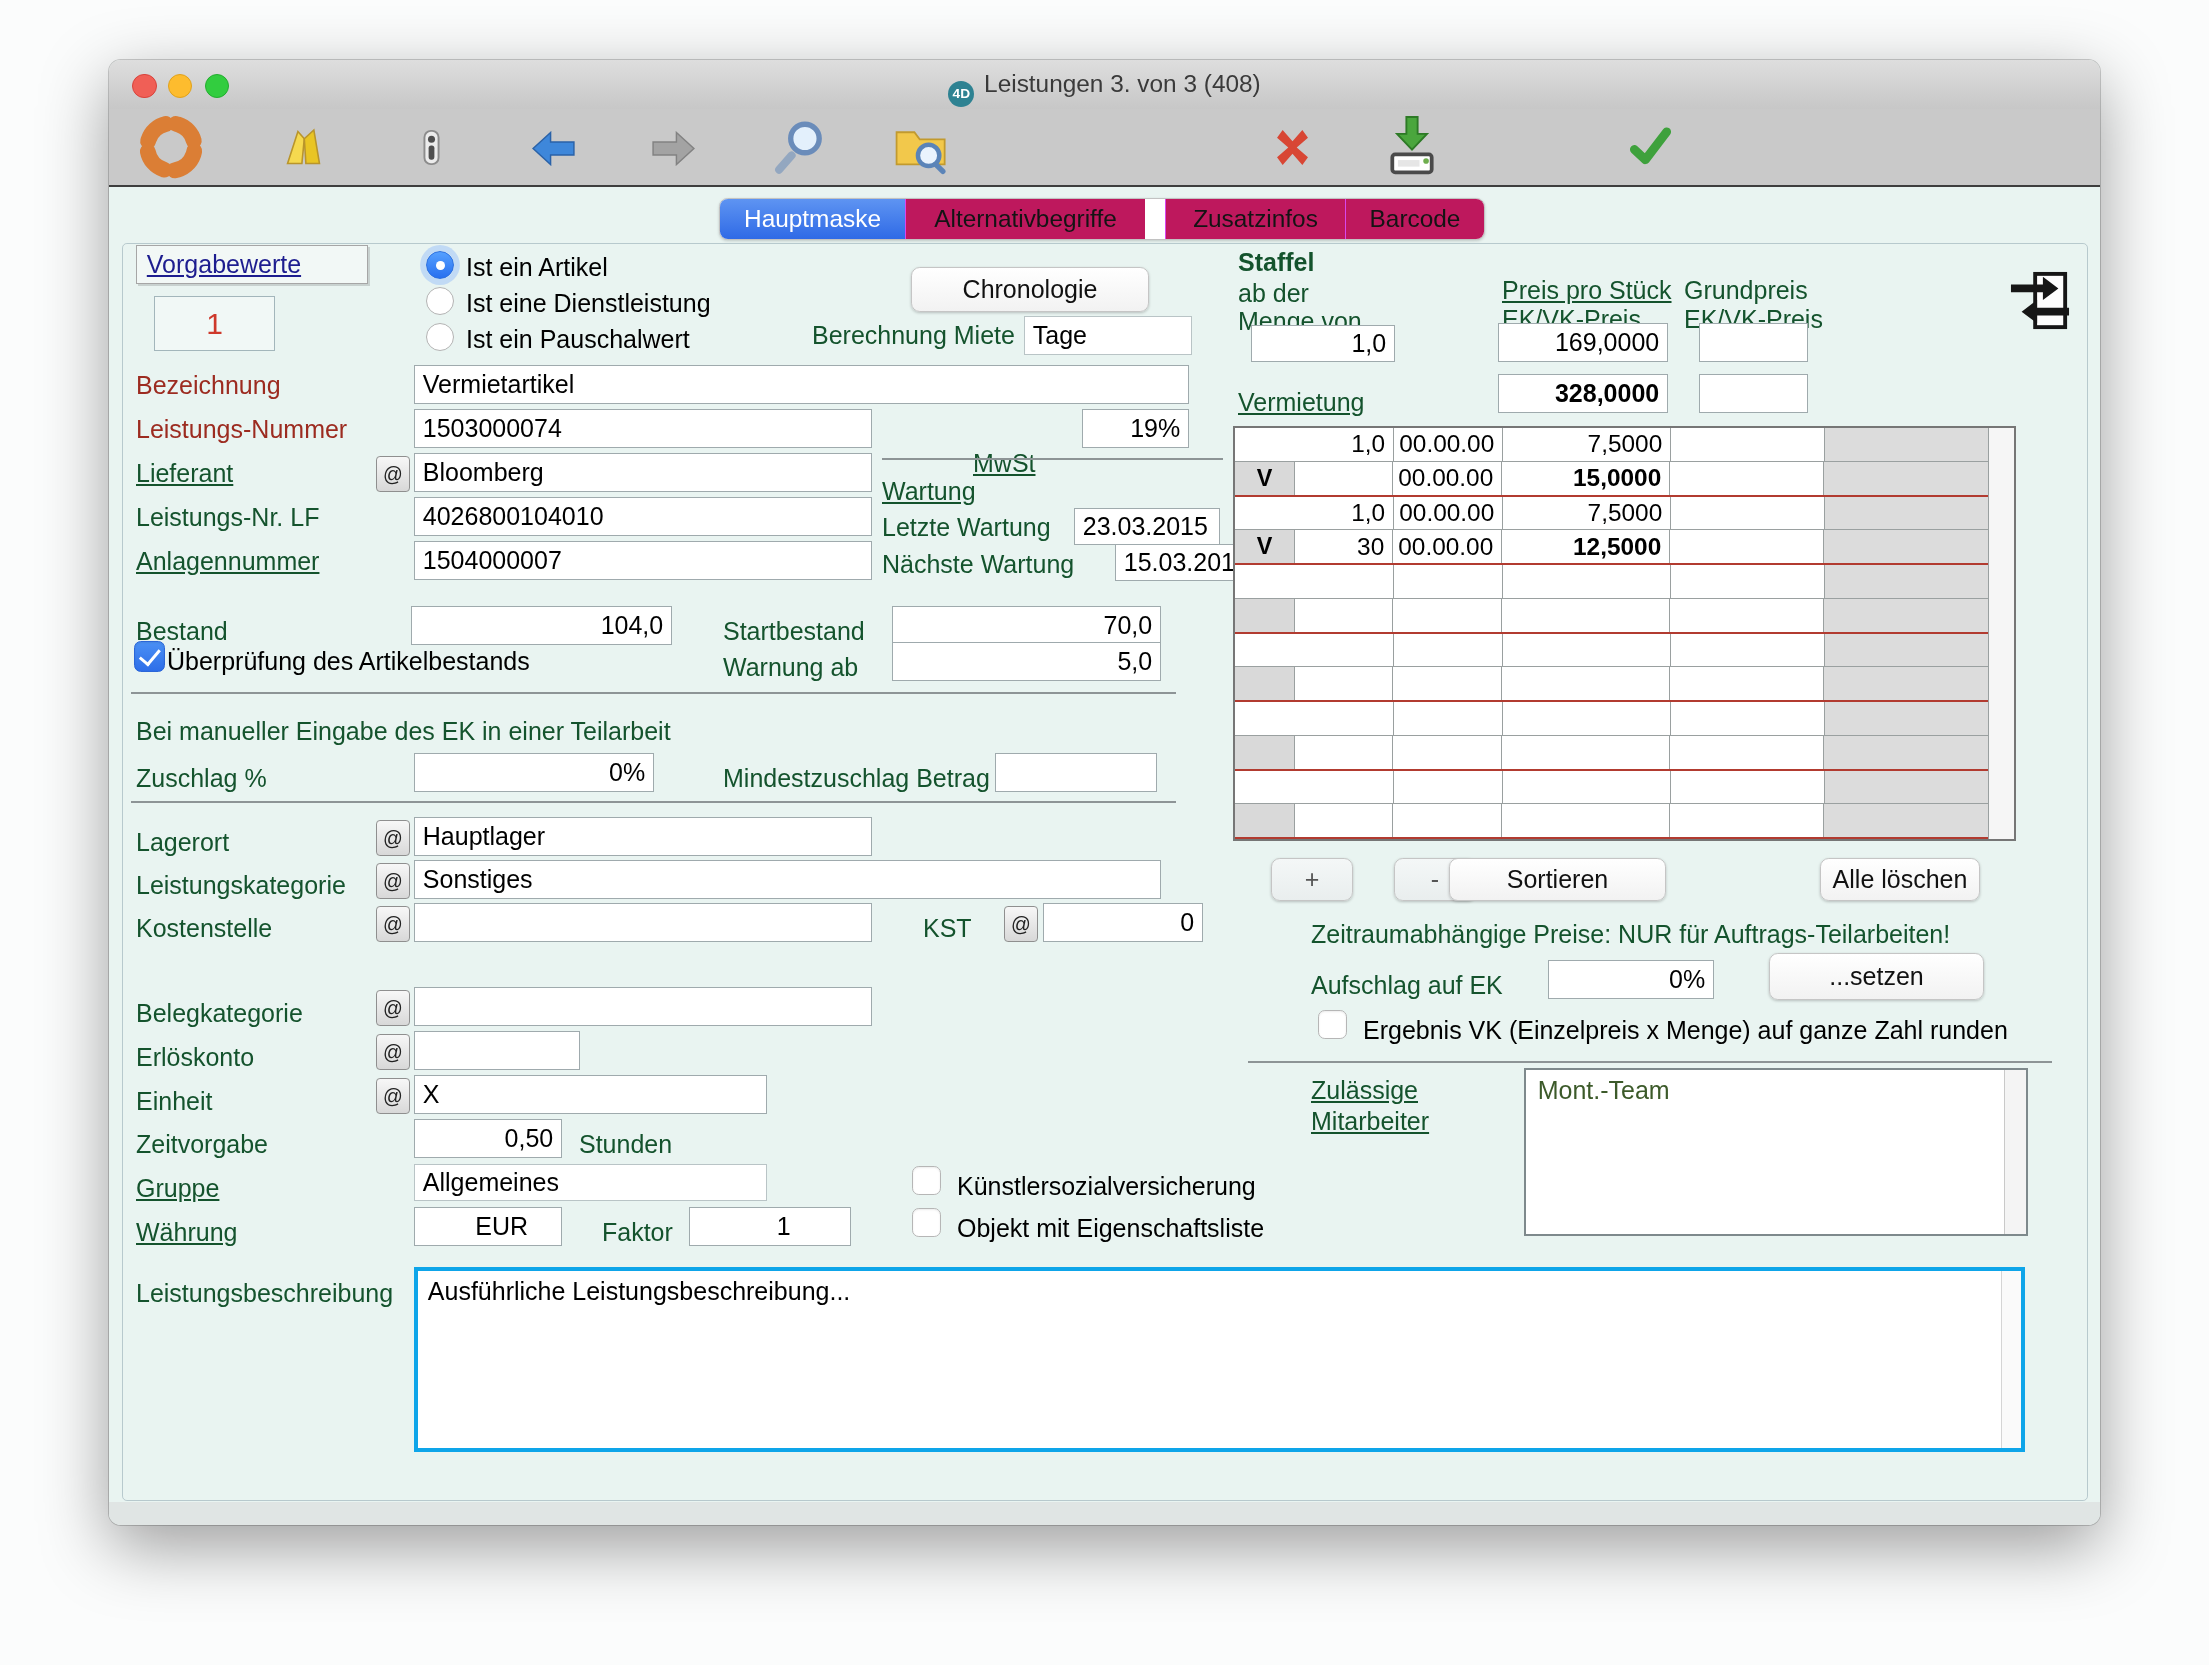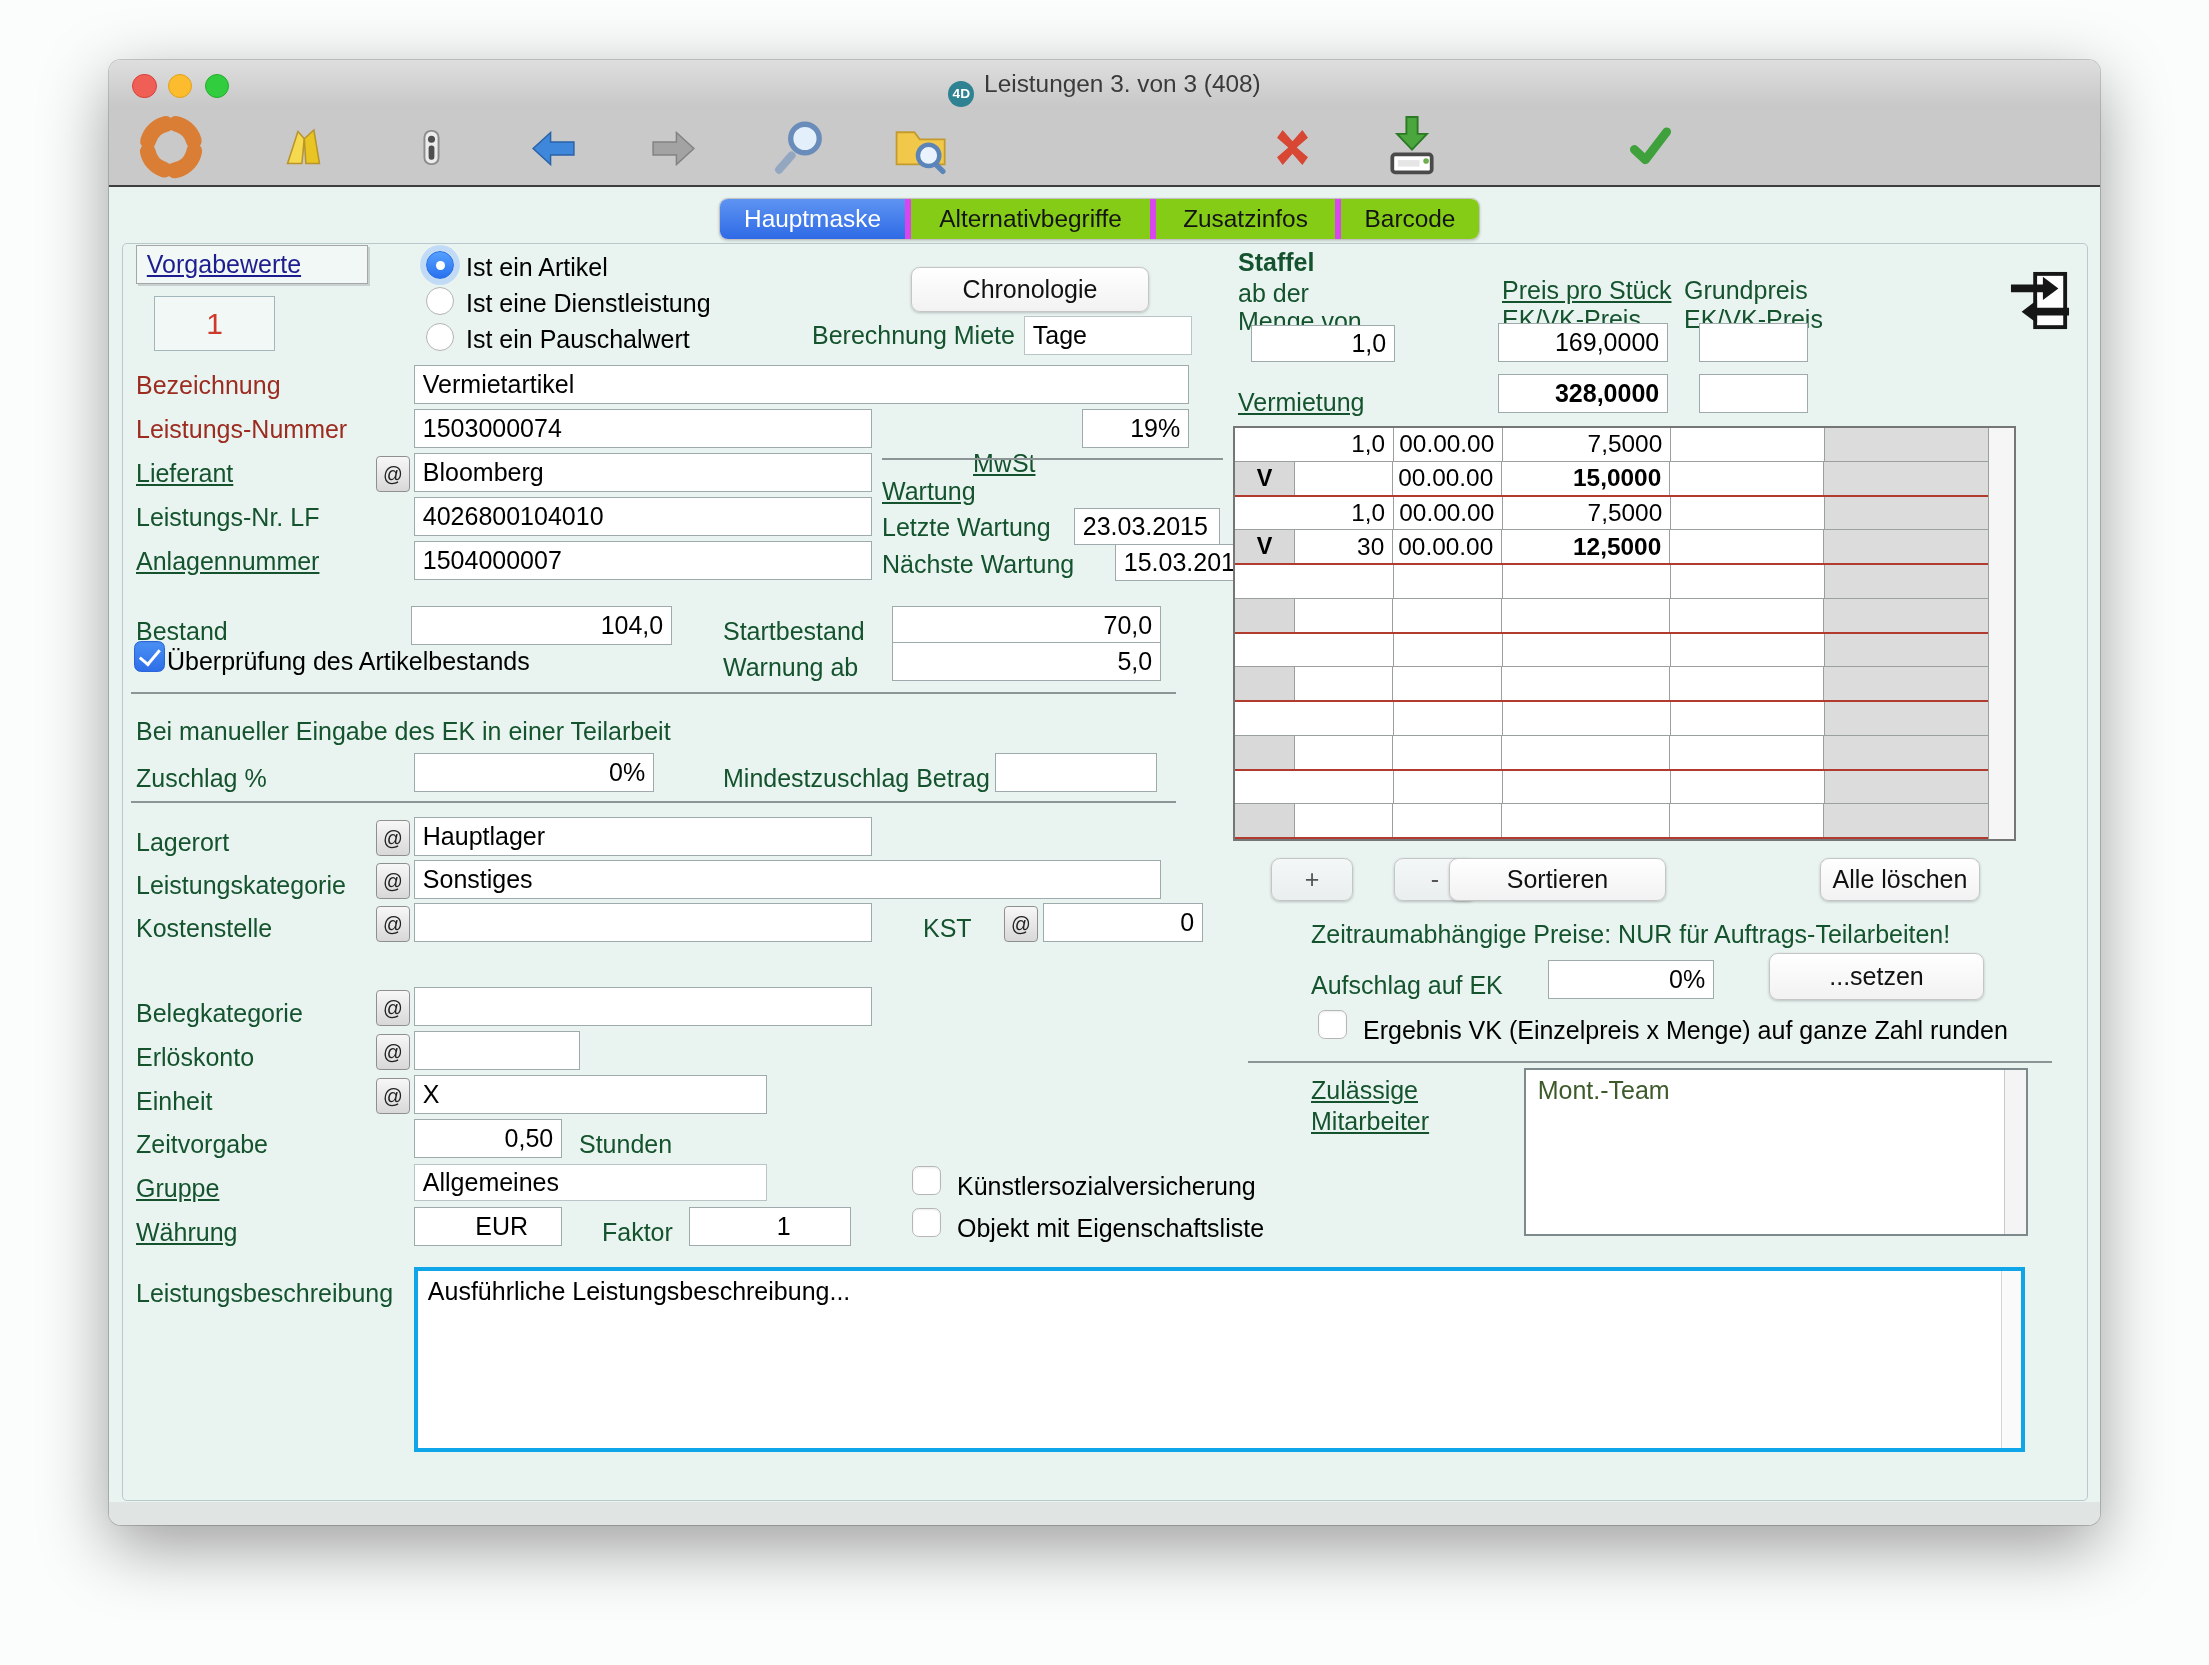--- a/index.html
+++ b/index.html
@@ -12,21 +12,21 @@
   .light{position:absolute;top:13.7px;width:22.4px;height:22.4px;border-radius:50%;}
   .title{position:absolute;left:0;right:0;top:9.8px;text-align:center;font-size:24.4px;color:#3a3a3a;}
   .badge4d{display:inline-block;width:26px;height:26px;border-radius:50%;background:#2e8292;color:#fff;
            font-size:13.7px;font-weight:bold;line-height:26px;text-align:center;vertical-align:-5.9px;margin-right:9.8px;}
   
   .toolbar{position:absolute;left:0;top:49px;right:0;height:76px;background:#c9c9c9;border-bottom:2.9px solid #3e3e3e;}
   .ticon{position:absolute;cursor:pointer;}
   
   .tabs{position:absolute;left:610px;top:138px;height:40px;display:flex;border-radius:8.8px;overflow:hidden;
         border:1px solid #c2c2c2;background:#fff;box-shadow:0 1px 2.9px rgba(0,0,0,.18);}
-  .tab{display:flex;align-items:center;justify-content:center;font-size:24.4px;color:#141414;border-left:6px solid #d946ef;background:#84cc16;cursor:pointer;}
+  .tab{display:flex;align-items:center;justify-content:center;font-size:24.4px;color:#141414;border-left:1px solid #d946ef;background:#be185d;cursor:pointer;}
   .tab:first-child{border-left:none;}
   .tab.active{background:linear-gradient(#5e94f2,#2f6ae6);color:#fff;}
   
   .panel{position:absolute;left:12.7px;top:183px;width:1964px;height:1256px;border:1px solid #b7c9cd;border-radius:4.9px;}
   
   .lbl{position:absolute;font-size:25px;color:#14532d;white-space:nowrap;}
   .lbl.red{color:#9c2b20;}
   .lbl.blk{color:#000;}
   .lbl.b{font-weight:bold;}
   .lnk{text-decoration:underline;cursor:pointer;}
@@ -134,21 +134,21 @@
         <circle cx="47" cy="49" r="3" fill="#6fae4e"></circle>
       </svg>
       <svg class="ticon" style="left:1517px;top:13.7px;width:49px;height:47px;" viewBox="0 0 64 64">
         <path d="M10 36 L25 50 L54 12" fill="none" stroke="#3ea13c" stroke-width="12" stroke-linecap="round" stroke-linejoin="round"></path>
       </svg>
     </div>
 
     <div class="tabs">
       <div class="tab active" style="width:185px;">Hauptmaske</div>
       <div class="tab" style="width:239px;">Alternativbegriffe</div>
-      <div class="tab" style="width:179px;">Zusatzinfos</div>
+      <div class="tab" style="width:179px;margin-left:20px;">Zusatzinfos</div>
       <div class="tab" style="width:138px;">Barcode</div>
     </div>
 
     <div class="panel"></div>
 
     <div class="vorgbtn" style="left:27px;top:185px;width:210px;height:37px;">
       <span class="lnk">Vorgabewerte</span>
     </div>
     <div class="recbox" style="left:45px;top:236px;width:119px;height:53px;">1</div>
 

